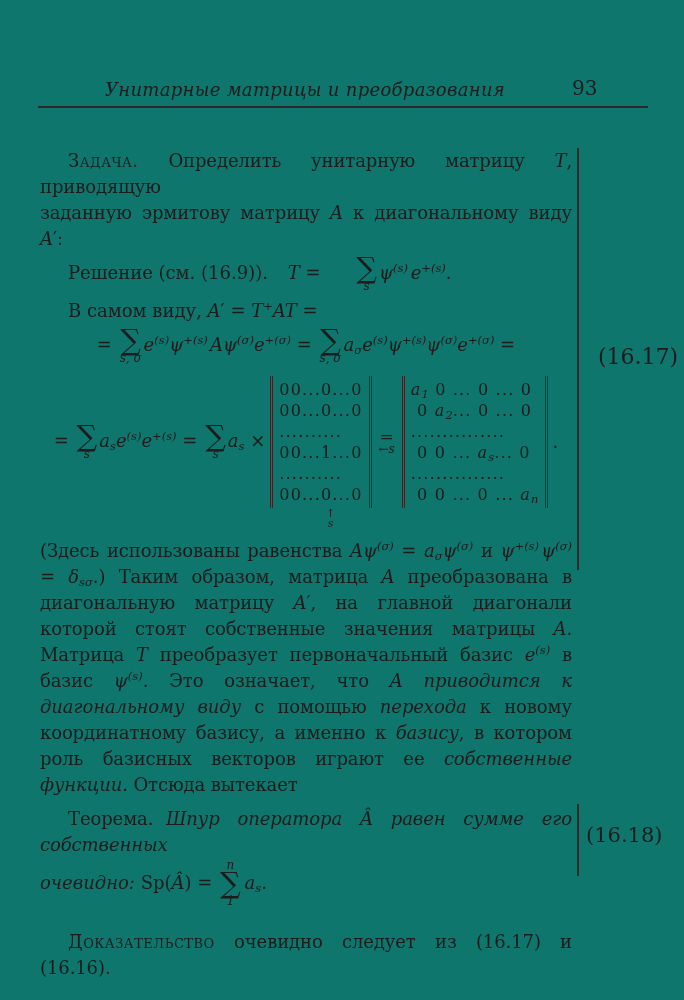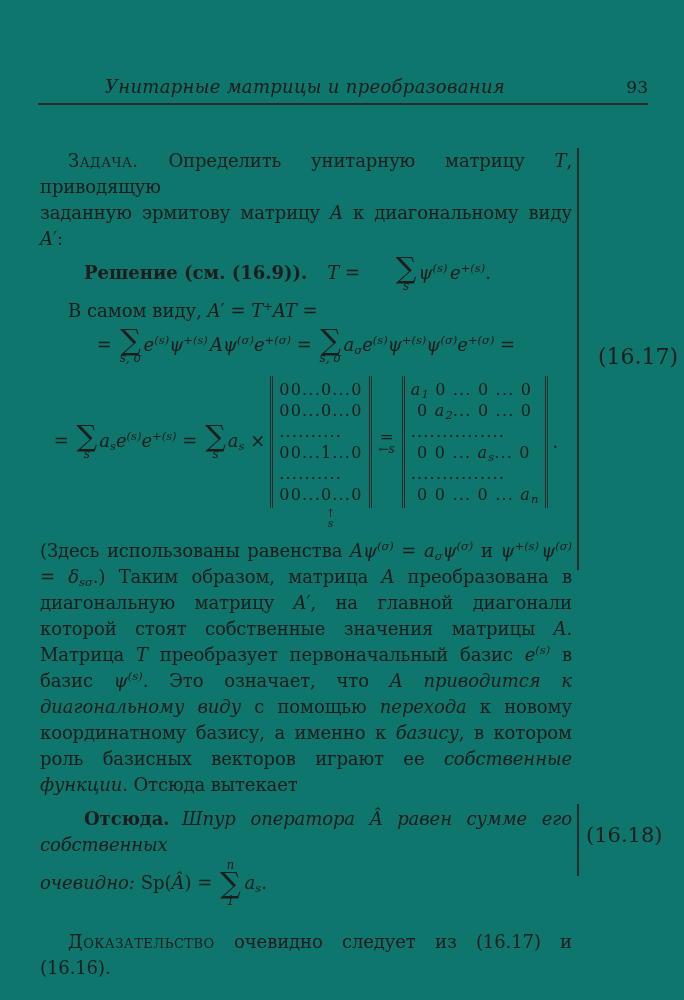--- a/index.html
+++ b/index.html
@@ -13,31 +13,31 @@
     overflow:hidden;
   }
   
   .header{
     position:absolute;top:76px;left:38px;width:610px;
     border-bottom:2px solid #2a2a2a;
     padding-bottom:6px;
     display:flex;align-items:flex-end;
   }
   .header-title{font-style:italic;width:534px;text-align:center;font-size:18px;letter-spacing:.3px;}
-  .header-num{flex:1;text-align:right;font-size:17px;}
+  .header-num{flex:1;font-size:20px;}
   
   .content{position:absolute;left:40px;top:148px;width:532px;line-height:26px;}
   .para{text-align:justify;letter-spacing:-.1px;}
   .ind{text-indent:28px;}
   .fjust{text-align:justify;text-align-last:justify;}
   .deq{text-align:center;}
   
   .mt{font-style:normal;}
   .mi{font-style:italic;}
-  .mb{font-weight:bold;margin-left:16px;}
+  .mb{font-weight:normal;}
   .msc{font-variant-caps:small-caps;letter-spacing:.5px;}
   sup.msup{font-size:11.5px;font-style:italic;line-height:0;vertical-align:7px;letter-spacing:0;}
   sub.msub{font-size:11.5px;font-style:italic;line-height:0;vertical-align:-3px;letter-spacing:0;}
   .msp{display:inline-block;}
   .bigsum{display:inline-flex;flex-direction:column;align-items:center;vertical-align:middle;margin:0 2px;}
   .bigsum .op{font-size:29px;line-height:25px;font-style:normal;}
   .bigsum .lim{font-size:12px;line-height:11px;font-style:italic;}
   .relstack{display:inline-flex;flex-direction:column;align-items:center;margin:0 2px;}
   .relstack .reltop{font-size:17px;line-height:15px;}
   .relstack .relbot{font-size:12px;line-height:11px;}
@@ -127,21 +127,21 @@
           <div class="mrow"><span class="mt"> 0 0 ... 0 ... </span><span class="mi">a</span><sub class="msub">n</sub></div>
         </span>
       <span>.</span>
     </div>
 
     <div class="para expl"><span class="mt">(Здесь использованы равенства </span><span class="mi">Aψ</span><sup class="msup">(σ)</sup><span class="mt"> = </span><span class="mi">a</span><sub class="msub">σ</sub><span class="mi">ψ</span><sup class="msup">(σ)</sup><span class="mt"> и </span><span class="mi">ψ</span><sup class="msup">+(s)</sup><span class="msp" style="width: 0.12em;"> </span><span class="mi">ψ</span><sup class="msup">(σ)</sup><span class="mt"> = </span><span class="mi">δ</span><sub class="msub">sσ</sub><span class="mt">.) Таким образом, матрица </span><span class="mi">A</span><span class="mt"> преобразована в диагональную матрицу </span><span class="mi">A</span><span class="mt">′, на главной диагонали которой стоят собственные значения матрицы </span><span class="mi">A</span><span class="mt">. Матрица </span><span class="mi">T</span><span class="mt"> преобразует первоначальный базис </span><span class="mi">e</span><sup class="msup">(s)</sup><span class="mt"> в базис </span><span class="mi">ψ</span><sup class="msup">(s)</sup><span class="mt">. Это означает, что </span><span class="mi">A</span><span class="mt"> </span><span class="mi">приводится к диагональному виду</span><span class="mt"> с помощью </span><span class="mi">перехода</span><span class="mt"> к новому координатному базису, а именно к </span><span class="mi">базису</span><span class="mt">, в котором роль базисных векторов играют ее </span><span class="mi">собственные функции</span><span class="mt">. Отсюда вытекает</span></div>
 
     <div class="theorem">
       <div class="vbar2"></div>
       <div class="eqlab2">(16.18)</div>
-      <div class="para fjust ind"><span class="mb">Отсюда.</span><span class="msp" style="width: 0.7em;"> </span><span class="mi">Шпур оператора </span><span class="mi">Â</span><span class="mi"> равен сумме его собственных</span></div>
+      <div class="para fjust ind"><span class="mb">Теорема.</span><span class="msp" style="width: 0.7em;"> </span><span class="mi">Шпур оператора </span><span class="mi">Â</span><span class="mi"> равен сумме его собственных</span></div>
       <div class="thm-l2"><span class="mi">очевидно:</span><span class="mt"> Sp(</span><span class="mi">Â</span><span class="mt">) = </span><span class="bigsum">
             <div class="lim">n</div>
             <div class="op">∑</div>
             <div class="lim">1</div>
           </span><span class="msp" style="width: 0.1em;"> </span><span class="mi">a</span><sub class="msub">s</sub><span class="mt">.</span></div>
     </div>
 
     <div class="para ind proof"><span class="msc">Доказательство</span><span class="mt"> очевидно следует из (16.17) и (16.16).</span></div>
 
   </div>

